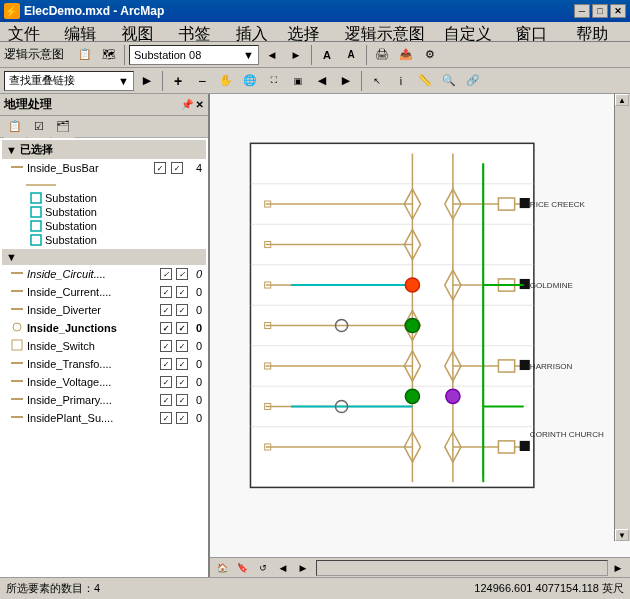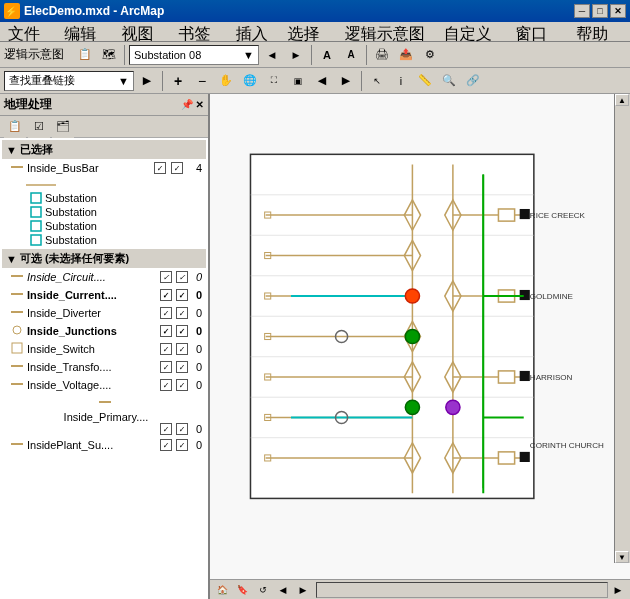--- a/index.html
+++ b/index.html
@@ -284,122 +284,121 @@
             <svg width="12" height="12">
                 <rect x="1" y="1" width="10" height="10" fill="none" stroke="#00aaaa" stroke-width="1.5"></rect>
               </svg>
             <span style="margin-left:3px;">Substation</span>
           </div>
         </div>
 
         <div class="layer-group">
           <div class="layer-group-header">
             <span style="margin-right:3px;">▼</span>
-            <span>可选 (未选择任何要素)</span>
           </div>
 
           <div class="legend-item" style="padding-left:8px;font-style:italic;">
             <span style="margin-right:3px;">
               <svg width="14" height="14">
                   <rect x="1" y="6" width="12" height="2" fill="#c0a060"></rect>
                 </svg>
             </span>
             <span>Inside_Circuit....</span>
             <span style="margin-left:auto; display:flex; align-items:center; gap:2px;">
               <span class="check-box" style="border:1px solid #555; width:12px;height:12px; background:#fff; font-size:8px;">✓</span>
               <span class="check-box" style="border:1px solid #555; width:12px;height:12px; background:#fff; font-size:8px;">✓</span>
               <span style="min-width:10px; text-align:right;">0</span>
             </span>
           </div>
 
+          <div class="legend-item" style="padding-left:8px;">
+            <span style="margin-right:3px;">
+              <svg width="14" height="14">
+                  <rect x="1" y="6" width="12" height="2" fill="#c0a060"></rect>
+                </svg>
+            </span>
+            <span>Inside_Current....</span>
+            <span style="margin-left:auto; display:flex; align-items:center; gap:2px;">
+              <span class="check-box" style="border:1px solid #555; width:12px;height:12px; background:#fff; font-size:8px;">✓</span>
+              <span class="check-box" style="border:1px solid #555; width:12px;height:12px; background:#fff; font-size:8px;">✓</span>
+              <span style="min-width:10px; text-align:right;">0</span>
+            </span>
+          </div>
+
+          <div class="legend-item" style="padding-left:8px;">
+            <span style="margin-right:3px;">
+              <svg width="14" height="14">
+                  <rect x="1" y="6" width="12" height="2" fill="#c0a060"></rect>
+                </svg>
+            </span>
+            <span>Inside_Diverter</span>
+            <span style="margin-left:auto; display:flex; align-items:center; gap:2px;">
+              <span class="check-box" style="border:1px solid #555; width:12px;height:12px; background:#fff; font-size:8px;">✓</span>
+              <span class="check-box" style="border:1px solid #555; width:12px;height:12px; background:#fff; font-size:8px;">✓</span>
+              <span style="min-width:10px; text-align:right;">0</span>
+            </span>
+          </div>
+
           <div class="legend-item" style="padding-left:8px;font-weight:bold;">
             <span style="margin-right:3px;">
               <svg width="14" height="14">
-                  <rect x="1" y="6" width="12" height="2" fill="#c0a060"></rect>
-                </svg>
-            </span>
-            <span>Inside_Current....</span>
+                  <circle cx="7" cy="7" r="4" fill="none" stroke="#c0a060" stroke-width="1"></circle>
+                </svg>
+            </span>
+            <span>Inside_Junctions</span>
             <span style="margin-left:auto; display:flex; align-items:center; gap:2px;">
               <span class="check-box" style="border:1px solid #555; width:12px;height:12px; background:#fff; font-size:8px;">✓</span>
               <span class="check-box" style="border:1px solid #555; width:12px;height:12px; background:#fff; font-size:8px;">✓</span>
               <span style="min-width:10px; text-align:right;">0</span>
             </span>
           </div>
 
           <div class="legend-item" style="padding-left:8px;">
             <span style="margin-right:3px;">
               <svg width="14" height="14">
-                  <rect x="1" y="6" width="12" height="2" fill="#c0a060"></rect>
-                </svg>
-            </span>
-            <span>Inside_Diverter</span>
-            <span style="margin-left:auto; display:flex; align-items:center; gap:2px;">
-              <span class="check-box" style="border:1px solid #555; width:12px;height:12px; background:#fff; font-size:8px;">✓</span>
-              <span class="check-box" style="border:1px solid #555; width:12px;height:12px; background:#fff; font-size:8px;">✓</span>
-              <span style="min-width:10px; text-align:right;">0</span>
-            </span>
-          </div>
-
-          <div class="legend-item" style="padding-left:8px;font-weight:bold;">
-            <span style="margin-right:3px;">
-              <svg width="14" height="14">
-                  <circle cx="7" cy="7" r="4" fill="none" stroke="#c0a060" stroke-width="1"></circle>
-                </svg>
-            </span>
-            <span>Inside_Junctions</span>
+                  <rect x="2" y="2" width="10" height="10" fill="none" stroke="#c0a060" stroke-width="1"></rect>
+                </svg>
+            </span>
+            <span>Inside_Switch</span>
             <span style="margin-left:auto; display:flex; align-items:center; gap:2px;">
               <span class="check-box" style="border:1px solid #555; width:12px;height:12px; background:#fff; font-size:8px;">✓</span>
               <span class="check-box" style="border:1px solid #555; width:12px;height:12px; background:#fff; font-size:8px;">✓</span>
               <span style="min-width:10px; text-align:right;">0</span>
             </span>
           </div>
 
           <div class="legend-item" style="padding-left:8px;">
             <span style="margin-right:3px;">
               <svg width="14" height="14">
-                  <rect x="2" y="2" width="10" height="10" fill="none" stroke="#c0a060" stroke-width="1"></rect>
-                </svg>
-            </span>
-            <span>Inside_Switch</span>
+                  <rect x="1" y="6" width="12" height="2" fill="#c0a060"></rect>
+                </svg>
+            </span>
+            <span>Inside_Transfo....</span>
+            <span style="margin-left:auto; display:flex; align-items:center; gap:2px;">
+              <span class="check-box" style="border:1px solid #555; width:12px;height:12px; background:#fff; font-size:8px;">✓</span>
+              <span class="check-box" style="border:1px solid #555; width:12px;height:12px; background:#fff; font-size:8px;">✓</span>
+              <span style="min-width:10px; text-align:right;">0</span>
+            </span>
+          </div>
+
+          <div class="legend-item" style="padding-left:8px;justify-content:center;">
+            <span style="margin-right:3px;">
+              <svg width="14" height="14">
+                  <rect x="1" y="6" width="12" height="2" fill="#c0a060"></rect>
+                </svg>
+            </span>
+            <span>Inside_Voltage....</span>
             <span style="margin-left:auto; display:flex; align-items:center; gap:2px;">
               <span class="check-box" style="border:1px solid #555; width:12px;height:12px; background:#fff; font-size:8px;">✓</span>
               <span class="check-box" style="border:1px solid #555; width:12px;height:12px; background:#fff; font-size:8px;">✓</span>
               <span style="min-width:10px; text-align:right;">0</span>
             </span>
           </div>
 
           <div class="legend-item" style="padding-left:8px;">
-            <span style="margin-right:3px;">
-              <svg width="14" height="14">
-                  <rect x="1" y="6" width="12" height="2" fill="#c0a060"></rect>
-                </svg>
-            </span>
-            <span>Inside_Transfo....</span>
-            <span style="margin-left:auto; display:flex; align-items:center; gap:2px;">
-              <span class="check-box" style="border:1px solid #555; width:12px;height:12px; background:#fff; font-size:8px;">✓</span>
-              <span class="check-box" style="border:1px solid #555; width:12px;height:12px; background:#fff; font-size:8px;">✓</span>
-              <span style="min-width:10px; text-align:right;">0</span>
-            </span>
-          </div>
-
-          <div class="legend-item" style="padding-left:8px;justify-content:center;">
-            <span style="margin-right:3px;">
-              <svg width="14" height="14">
-                  <rect x="1" y="6" width="12" height="2" fill="#c0a060"></rect>
-                </svg>
-            </span>
-            <span>Inside_Voltage....</span>
-            <span style="margin-left:auto; display:flex; align-items:center; gap:2px;">
-              <span class="check-box" style="border:1px solid #555; width:12px;height:12px; background:#fff; font-size:8px;">✓</span>
-              <span class="check-box" style="border:1px solid #555; width:12px;height:12px; background:#fff; font-size:8px;">✓</span>
-              <span style="min-width:10px; text-align:right;">0</span>
-            </span>
-          </div>
-
-          <div class="legend-item" style="padding-left:8px;flex-direction:column;">
             <span style="margin-right:3px;">
               <svg width="14" height="14">
                   <rect x="1" y="6" width="12" height="2" fill="#c0a060"></rect>
                 </svg>
             </span>
             <span>Inside_Primary....</span>
             <span style="margin-left:auto; display:flex; align-items:center; gap:2px;">
               <span class="check-box" style="border:1px solid #555; width:12px;height:12px; background:#fff; font-size:8px;">✓</span>
               <span class="check-box" style="border:1px solid #555; width:12px;height:12px; background:#fff; font-size:8px;">✓</span>
               <span style="min-width:10px; text-align:right;">0</span>
@@ -520,14 +519,18 @@
         <div class="tb-btn" style="width:18px;height:18px; font-size:9px;">↺</div>
         <div class="tb-btn" style="width:18px;height:18px; font-size:9px;">◀</div>
         <div class="tb-btn" style="width:18px;height:18px; font-size:9px;">▶</div>
 
         <div style="flex:1; height:16px; background:#d4d0c8; border:1px inset #999; margin-left:2px;"></div>
         <div class="tb-btn" style="width:16px;height:16px; font-size:9px;">▶</div>
       </div>
     </div>
   </div>
 
+  <div class="status-bar">
+    <span>所选要素的数目：4</span>
+    <span class="coord">124966.601  4077154.118 英尺</span>
+  </div>
 
 </div>
 
 </body></html>

